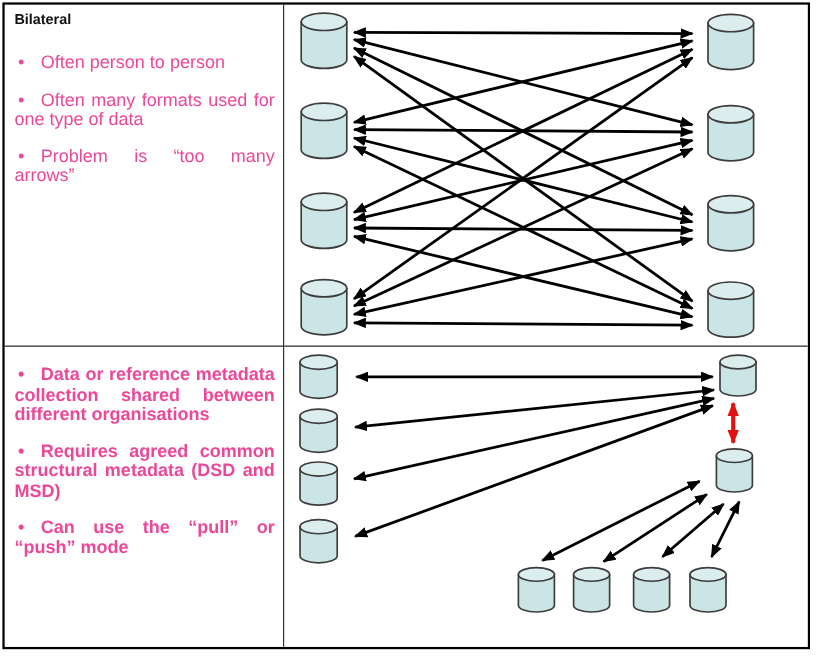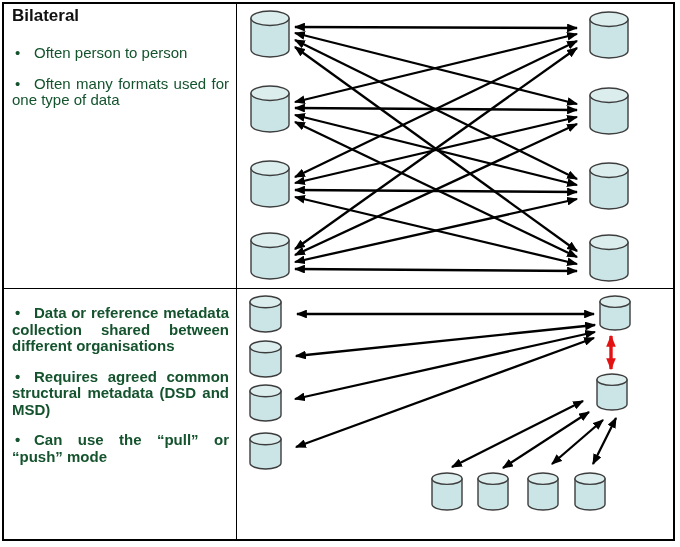--- a/index.html
+++ b/index.html
@@ -3,22 +3,22 @@
 <meta charset="utf-8">
 <style>
   html,body{margin:0;padding:0;background:#ffffff;}
   .page{position:relative;width:680px;height:547px;background:#ffffff;overflow:hidden;
         font-family:"Liberation Sans","DejaVu Sans",sans-serif;color:#111;}
   .table{position:absolute;left:2px;top:2px;width:673px;height:539px;box-sizing:border-box;
          border:2px solid #000;display:grid;grid-template-columns:233px 1fr;grid-template-rows:285px 1fr;}
   .cell{box-sizing:border-box;background:#fff;overflow:hidden;}
   .text-cell{border-right:1.5px solid #000;padding:3px 7px 0 8px;}
   .row1{border-bottom:1.5px solid #000;}
-  .heading{font-size:17px;font-weight:bold;line-height:18px;color:#111;}
-  .bullets{font-size:15px;line-height:16.5px;color:#14532d;}
+  .heading{font-size:12px;font-weight:bold;line-height:18px;color:#111;}
+  .bullets{font-size:15px;line-height:16.5px;color:#ec4899;}
   .r1 .bullets{margin-top:20px;}
   .r2 .bullets{margin-top:13px;font-weight:bold;}
   .bullet{text-align:justify;margin-top:14px;}
   .bullets .bullet:first-child{margin-top:0;}
   .bullet::before{content:"\2022";display:inline-block;width:22px;padding-left:3px;box-sizing:border-box;}
   .diagram-cell{padding:0;}
   .diagram-cell svg{display:block;}
 </style>
 </head>
 <body>
@@ -35,20 +35,21 @@
 </svg>
 
 <div class="page">
   <div class="table">
 
     <div class="cell text-cell row1 r1">
       <div class="heading">Bilateral</div>
       <div class="bullets">
           <div class="bullet">Often person to person</div>
           <div class="bullet">Often many formats used for one type of data</div>
+          <div class="bullet">Problem is “too many arrows”</div>
         </div>
     </div>
 
     <div class="cell diagram-cell row1">
       <svg id="svg-bilateral" width="436" height="283" viewBox="0 0 436 283">
           <line x1="58" y1="23" x2="340" y2="24" stroke="#000000" stroke-width="2.3" marker-start="url(#ah)" marker-end="url(#ah)"></line>
           <line x1="58" y1="29" x2="340" y2="100" stroke="#000000" stroke-width="2.3" marker-start="url(#ah)" marker-end="url(#ah)"></line>
           <line x1="58" y1="36" x2="340" y2="175" stroke="#000000" stroke-width="2.3" marker-start="url(#ah)" marker-end="url(#ah)"></line>
           <line x1="58" y1="43" x2="340" y2="247" stroke="#000000" stroke-width="2.3" marker-start="url(#ah)" marker-end="url(#ah)"></line>
           <line x1="58" y1="98" x2="340" y2="30" stroke="#000000" stroke-width="2.3" marker-start="url(#ah)" marker-end="url(#ah)"></line>

